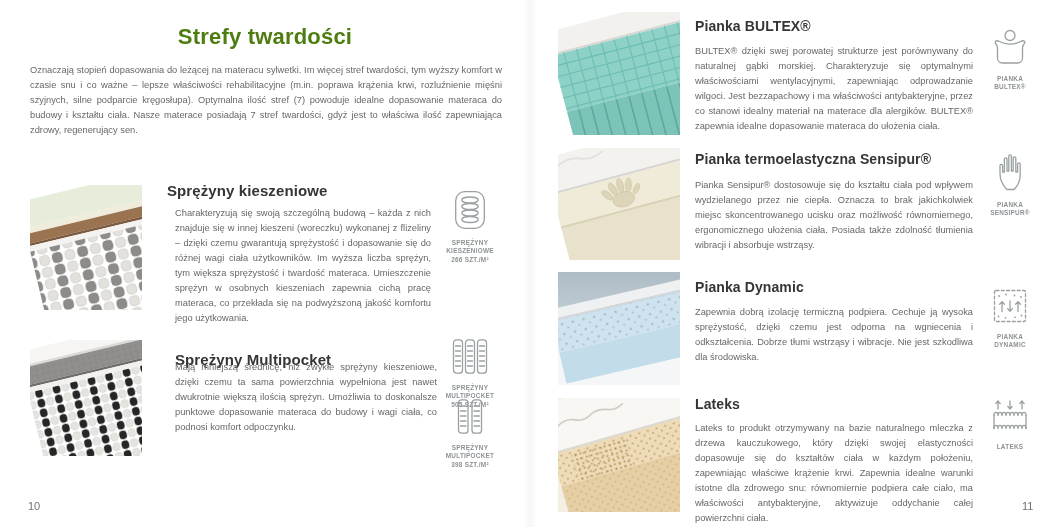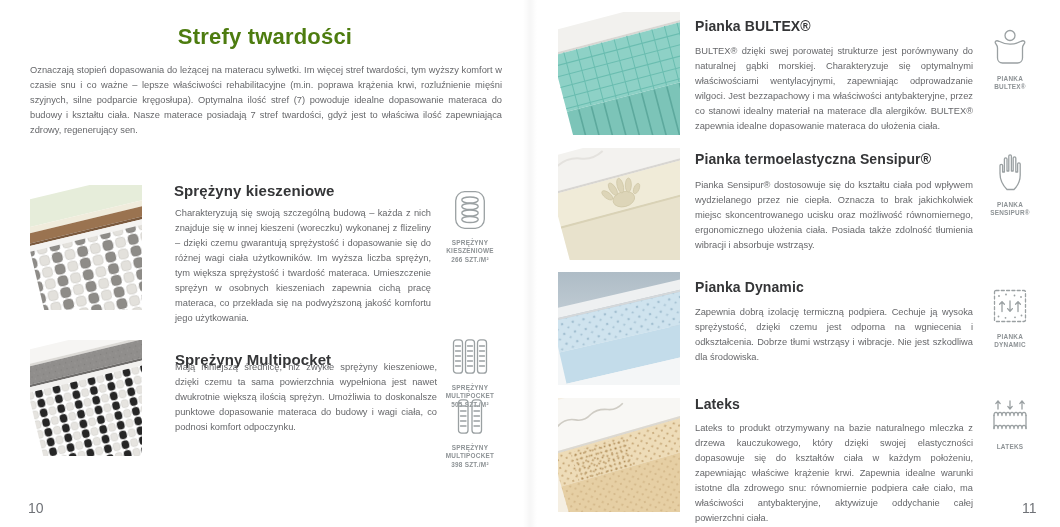--- a/index.html
+++ b/index.html
@@ -23,21 +23,21 @@
     position:absolute;font-size:14px;font-weight:700;color:#343537;letter-spacing:.1px;
   }
   .photo{position:absolute;overflow:hidden;background:#fff;}
   .photo svg{display:block;}
   .icon-block{position:absolute;text-align:center;}
   .icon-block svg{display:inline-block;}
   .icon-label{
     margin-top:5px;font-size:6.4px;line-height:8.4px;letter-spacing:.25px;
     color:#8d9295;white-space:pre-line;text-align:center;font-weight:700;
   }
-  .page-num{position:absolute;font-size:14px;color:#6f7277;}
+  .page-num{position:absolute;font-size:11px;color:#6f7277;}
   .gutter{
     position:absolute;left:523px;top:0;width:14px;height:527px;
     background:linear-gradient(90deg,rgba(0,0,0,0) 0%,rgba(0,0,0,0.035) 50%,rgba(0,0,0,0) 100%);
   }
   .icon-stroke{stroke:#9aa0a2;fill:none;stroke-width:1.3;stroke-linecap:round;stroke-linejoin:round;}
 </style>
 </head>
 <body>
 
 <div class="gutter"></div>
@@ -60,21 +60,21 @@
       <g transform="rotate(-13.5 0 40)">
         <rect x="-6" y="15" width="150" height="27" fill="#e6edda"></rect>
         <rect x="-6" y="42" width="150" height="6" fill="#f0ecdc"></rect>
         <rect x="-6" y="48" width="150" height="10" fill="#9a7350"></rect>
         <rect x="-6" y="58" width="150" height="2.5" fill="#7b5a3e"></rect>
         <rect x="-6" y="60.5" width="150" height="5.5" fill="#f4f3f1"></rect>
         <rect x="-6" y="66" width="150" height="94" fill="url(#p-coil1)"></rect>
       </g>
     </svg>
   </div>
-  <div class="section-heading" style="left:174px;top:182px;">Sprężyny kieszeniowe</div>
+  <div class="section-heading" style="left:167px;top:182px;">Sprężyny kieszeniowe</div>
   <div class="body-text" style="left:175px;top:206px;width:256px;">Charakteryzują się swoją szczególną budową – każda z nich znajduje się w innej kieszeni (woreczku) wykonanej z flizeliny – dzięki czemu gwarantują sprężystość i dopasowanie się do różnej wagi ciała użytkowników. Im wyższa liczba sprężyn, tym większa sprężystość i twardość materaca. Umieszczenie sprężyn w osobnych kieszeniach zapewnia cichą pracę materaca, co przekłada się na podwyższoną jakość komfortu jego użytkowania.</div>
 
   <div class="icon-block" style="left:444px;top:190px;width:52px;">
     <svg width="32" height="40" viewBox="0 0 32 40">
       <rect class="icon-stroke" x="1.7" y="1.7" width="28.6" height="36.6" rx="9"></rect>
       <ellipse class="icon-stroke" cx="16" cy="10" rx="8.2" ry="3"></ellipse>
       <ellipse class="icon-stroke" cx="16" cy="16.5" rx="8.2" ry="3"></ellipse>
       <ellipse class="icon-stroke" cx="16" cy="23" rx="8.2" ry="3"></ellipse>
       <ellipse class="icon-stroke" cx="16" cy="29.5" rx="8.2" ry="3"></ellipse>
     </svg>

